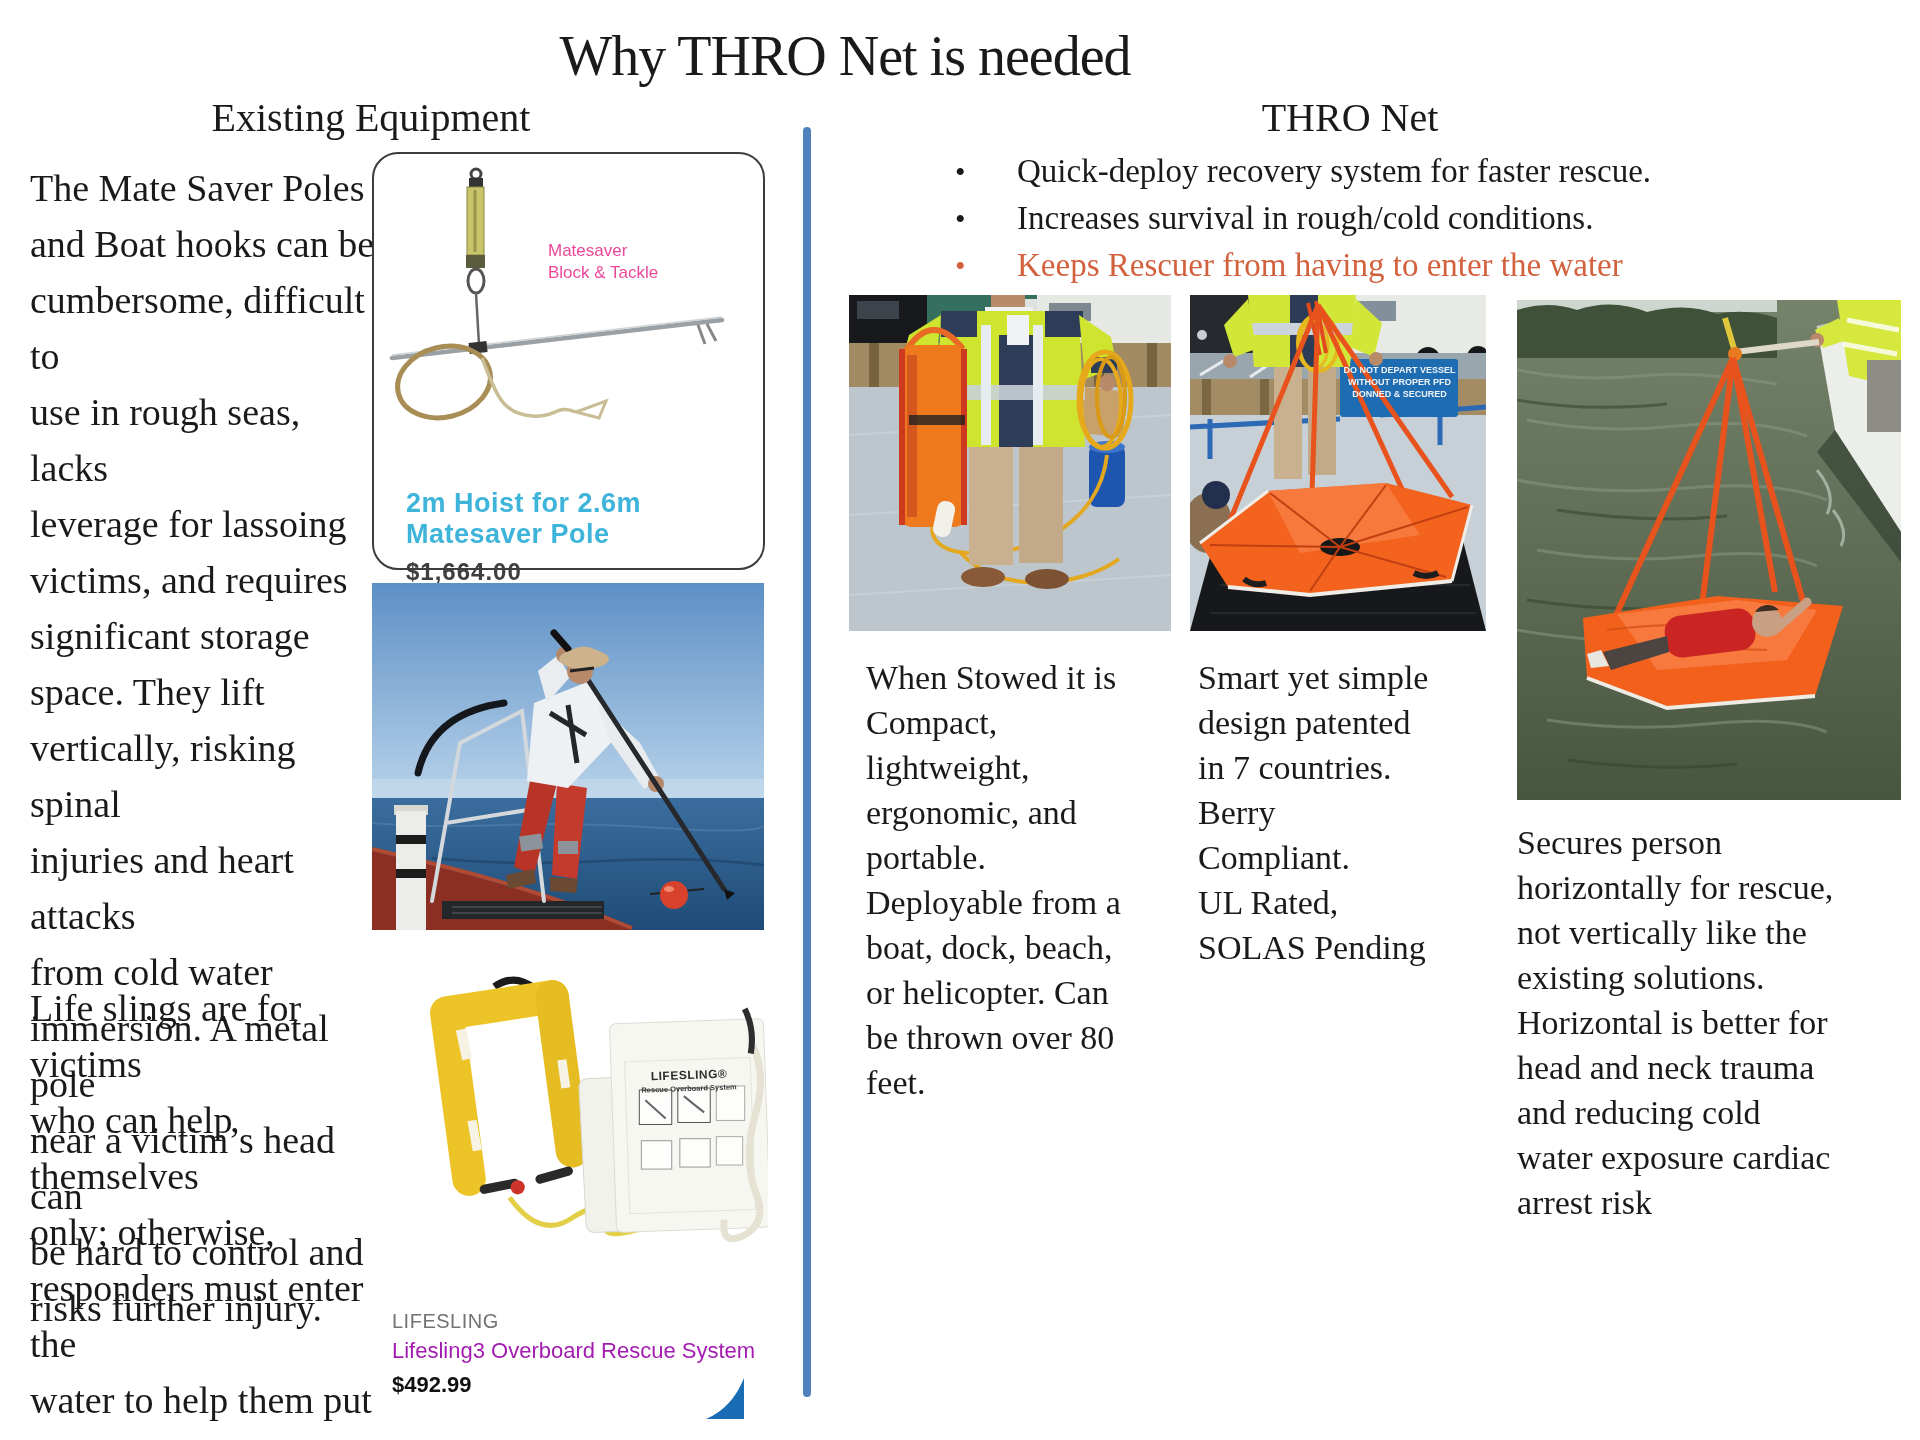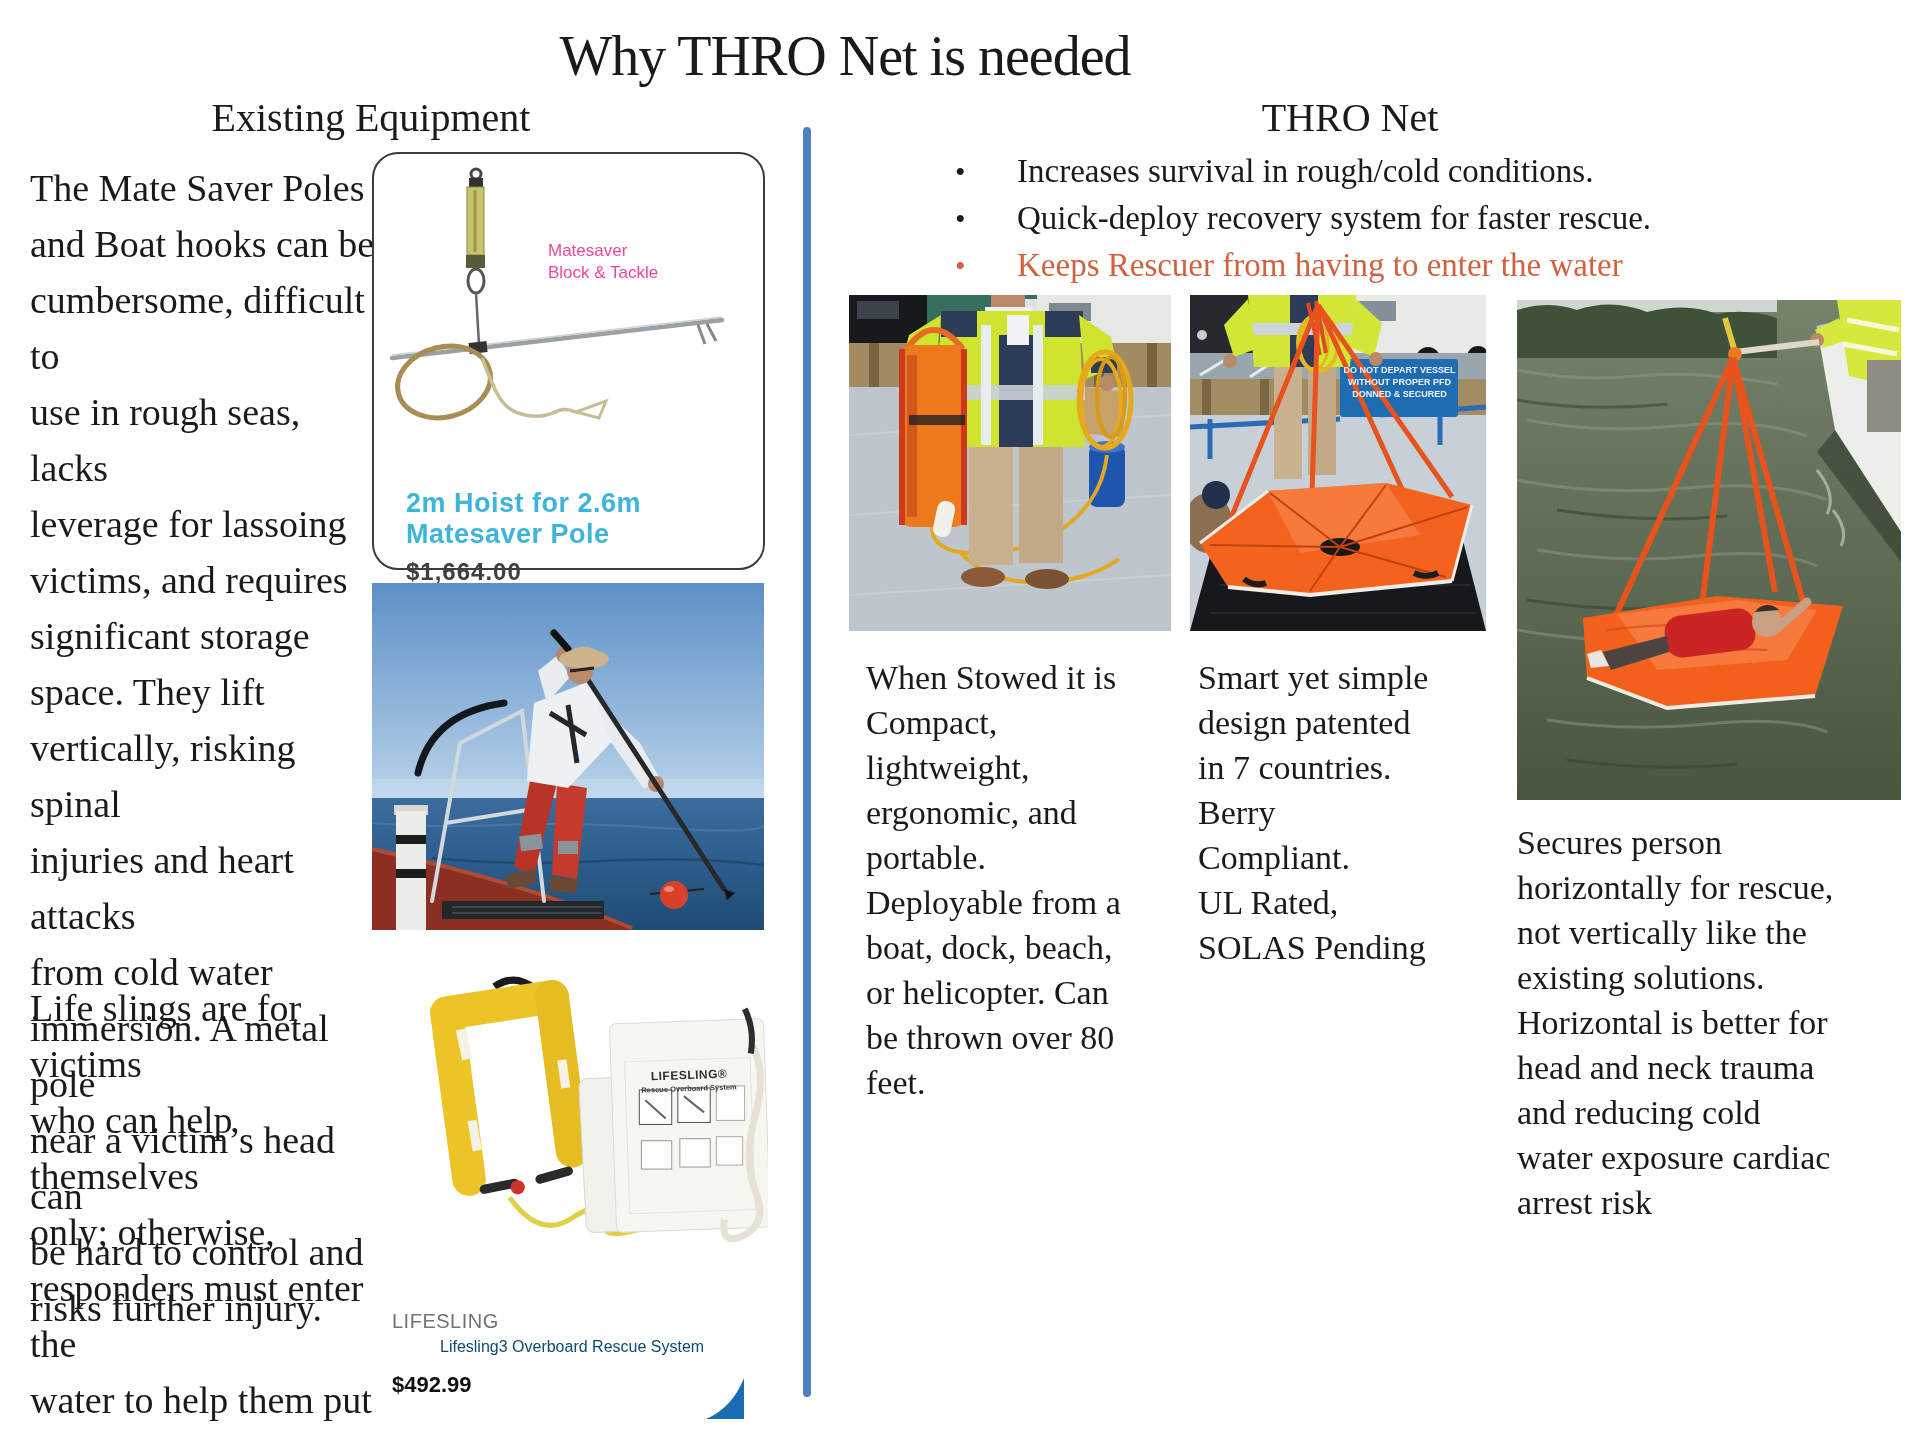--- a/index.html
+++ b/index.html
@@ -28,21 +28,21 @@
   .ms-price { top:404px; left:32px; font-family:"Liberation Sans",sans-serif;
               font-size:24px; font-weight:bold; color:#3f3f3f; letter-spacing:1px; }
 
   .photo { overflow:hidden; }
   #photo-pole { top:583px; left:372px; width:392px; height:347px; }
   #img-lifesling { top:948px; left:388px; width:380px; height:355px; }
 
   .ls-brand { top:1310px; left:392px; font-family:"Liberation Sans",sans-serif;
               font-size:20px; color:#737373; letter-spacing:.5px; }
   .ls-name  { top:1338px; left:392px; font-family:"Liberation Sans",sans-serif;
-              font-size:16px; color:#0c4a6e;margin-left:48px; }
+              font-size:22px; color:#a21caf; }
   .ls-price { top:1372px; left:392px; font-family:"Liberation Sans",sans-serif;
               font-size:22px; font-weight:bold; color:#111; }
 
   #divider { top:127px; left:803px; width:8px; height:1270px;
              background:#4f81bd; border-radius:4px; }
   #sail { top:1376px; left:704px; width:42px; height:44px; }
 
   
   .bullets { top:148px; left:945px; width:830px; list-style:none; }
   .bullets li { display:flex; font-size:33px; line-height:47px; }
@@ -214,24 +214,24 @@
 <div class="abs ls-price">$492.99</div>
 
 <svg class="abs" id="sail" viewBox="0 0 42 44">
   <path d="M 40 2 L 40 43 L 2 43 Q 28 32 40 2 Z" fill="#1a6cb5"></path>
 </svg>
 
 <div class="abs" id="divider"></div>
 
 <ul class="abs bullets">
   <li>
-      <span>Increases survival in rough/cold conditions.</span>
+      <span>Quick-deploy recovery system for faster rescue.</span>
     </li>
   <li>
-      <span>Quick-deploy recovery system for faster rescue.</span>
+      <span>Increases survival in rough/cold conditions.</span>
     </li>
   <li class="bullet-orange">
       <span>Keeps Rescuer from having to enter the water</span>
     </li>
 </ul>
 
 <div class="abs photo" id="photo1">
   <svg width="322" height="336" viewBox="0 0 322 336">
     <rect width="322" height="336" fill="#b9c3ca"></rect>
     <rect x="0" y="0" width="78" height="48" fill="#17191c"></rect>

